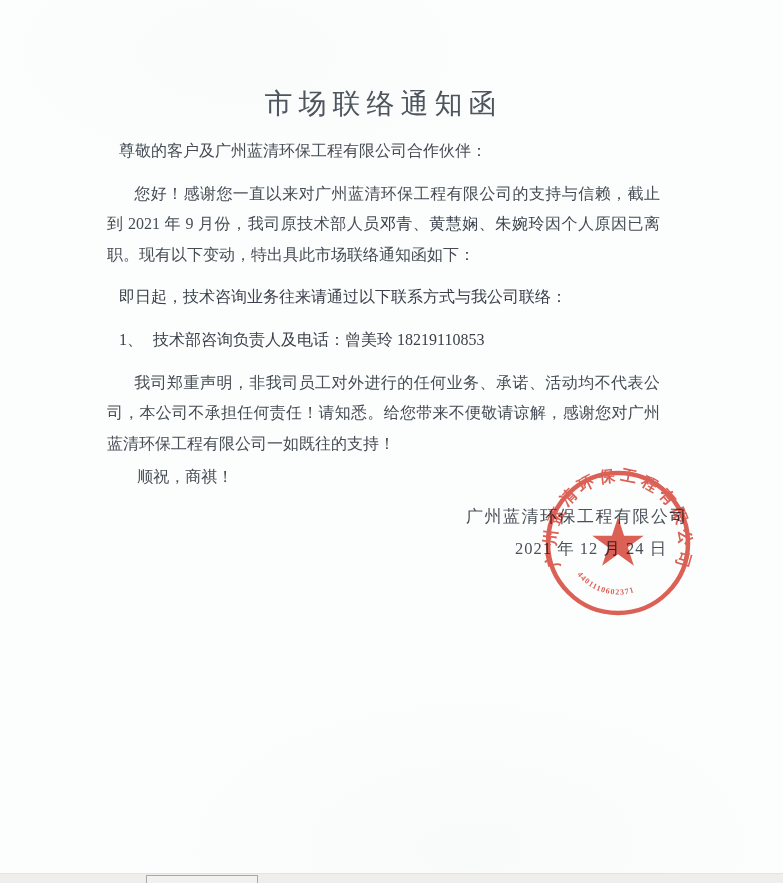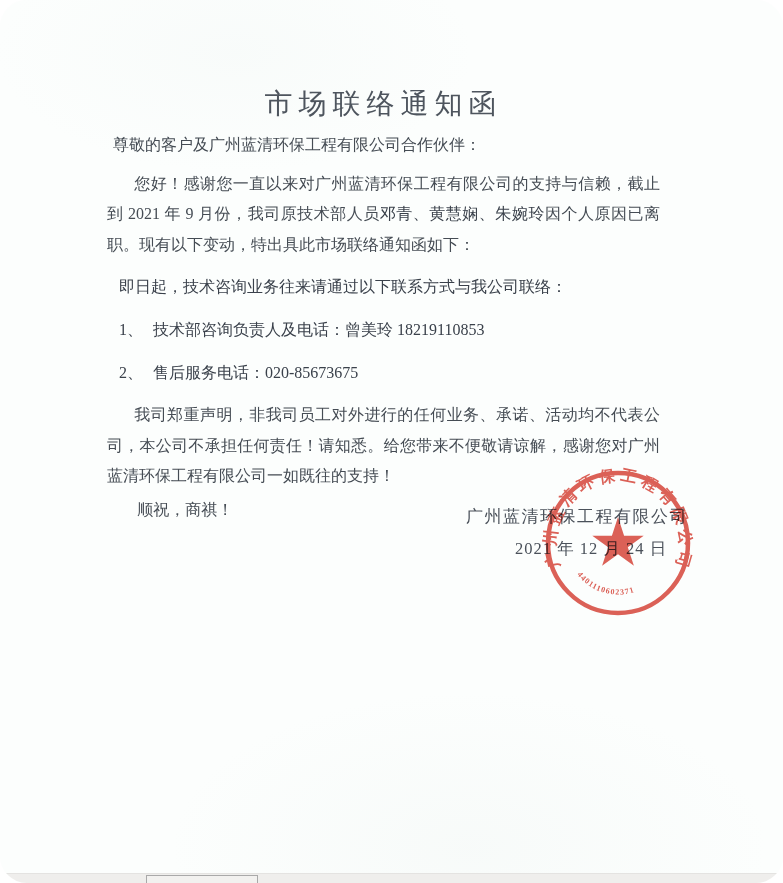--- a/index.html
+++ b/index.html
@@ -6,40 +6,39 @@
   .page{
     position:relative;
     width:783px;height:883px;
     margin:0;
     background:
       radial-gradient(ellipse 400px 200px at 30% 6%, rgba(215,228,224,0.10), rgba(255,255,255,0) 60%),
       radial-gradient(ellipse 500px 260px at 60% 96%, rgba(214,226,222,0.12), rgba(255,255,255,0) 60%),
       #fcfefd;
     overflow:hidden;
     font-family:"Liberation Serif","DejaVu Serif",serif;
-    border-radius:27px;
   }
   .doc{
     position:absolute;
     left:107px;top:84px;width:553px;
     color:#454c54;
     font-size:16px;
     line-height:30.6px;
     text-align:justify;
   }
   .doc-title{
     font-size:28px;
     line-height:40px;
     font-weight:500;
     letter-spacing:6px;
     text-align:center;
     color:#4e555e;
     margin:0 0 0 0;
   }
-  .salutation{margin:6px;}
+  .salutation{margin:12px;}
   .para{margin:0;text-indent:1.7em;}
   .para-intro{margin-top:8px;}
   .bold-ink{font-weight:normal;color:#39404a;}
   .notice-lead{margin:12px;font-weight:normal;color:#3a414b;}
   .notice-item{margin:12px;font-weight:normal;color:#3a414b;}
   .notice-item .item-label{margin-right:10px;}
   .para-disclaimer{margin-top:4px;}
   .closing{margin:3px;text-indent:1.7em;}
   .sig-company{
     position:absolute;left:466px;top:505px;
@@ -73,21 +72,20 @@
     <h1 class="doc-title">市场联络通知函</h1>
 
     <p class="salutation">尊敬的客户及广州蓝清环保工程有限公司合作伙伴：</p>
 
     <p class="para para-intro"><span>您好！感谢您一直以来对广州蓝清环保工程有限公司的支持与信赖，截止到 2021 年 9 月份，我司原技术部人员</span><span class="bold-ink">邓青、黄慧娴、朱婉玲</span><span>因个人原因已离职。现有以下变动，特出具此市场联络通知函如下：</span></p>
 
     <p class="notice-lead">即日起，技术咨询业务往来请通过以下联系方式与我公司联络：</p>
 
     <p class="notice-item"><span class="item-label">1、</span><span>技术部咨询负责人及电话：曾美玲 18219110853</span></p>
 
-    <p class="notice-item"><span class="item-label">2、</span><span>售后服务电话：020-85673675</span></p>
 
     <p class="para para-disclaimer">我司郑重声明，非我司员工对外进行的任何业务、承诺、活动均不代表公司，本公司不承担任何责任！请知悉。给您带来不便敬请谅解，感谢您对广州蓝清环保工程有限公司一如既往的支持！</p>
 
     <p class="closing">顺祝，商祺！</p>
   </div>
 
   <div class="sig-company">广州蓝清环保工程有限公司</div>
   <div class="sig-date">2021 年 12 月 24 日</div>
 
   <svg class="seal" viewBox="0 0 182 182">

